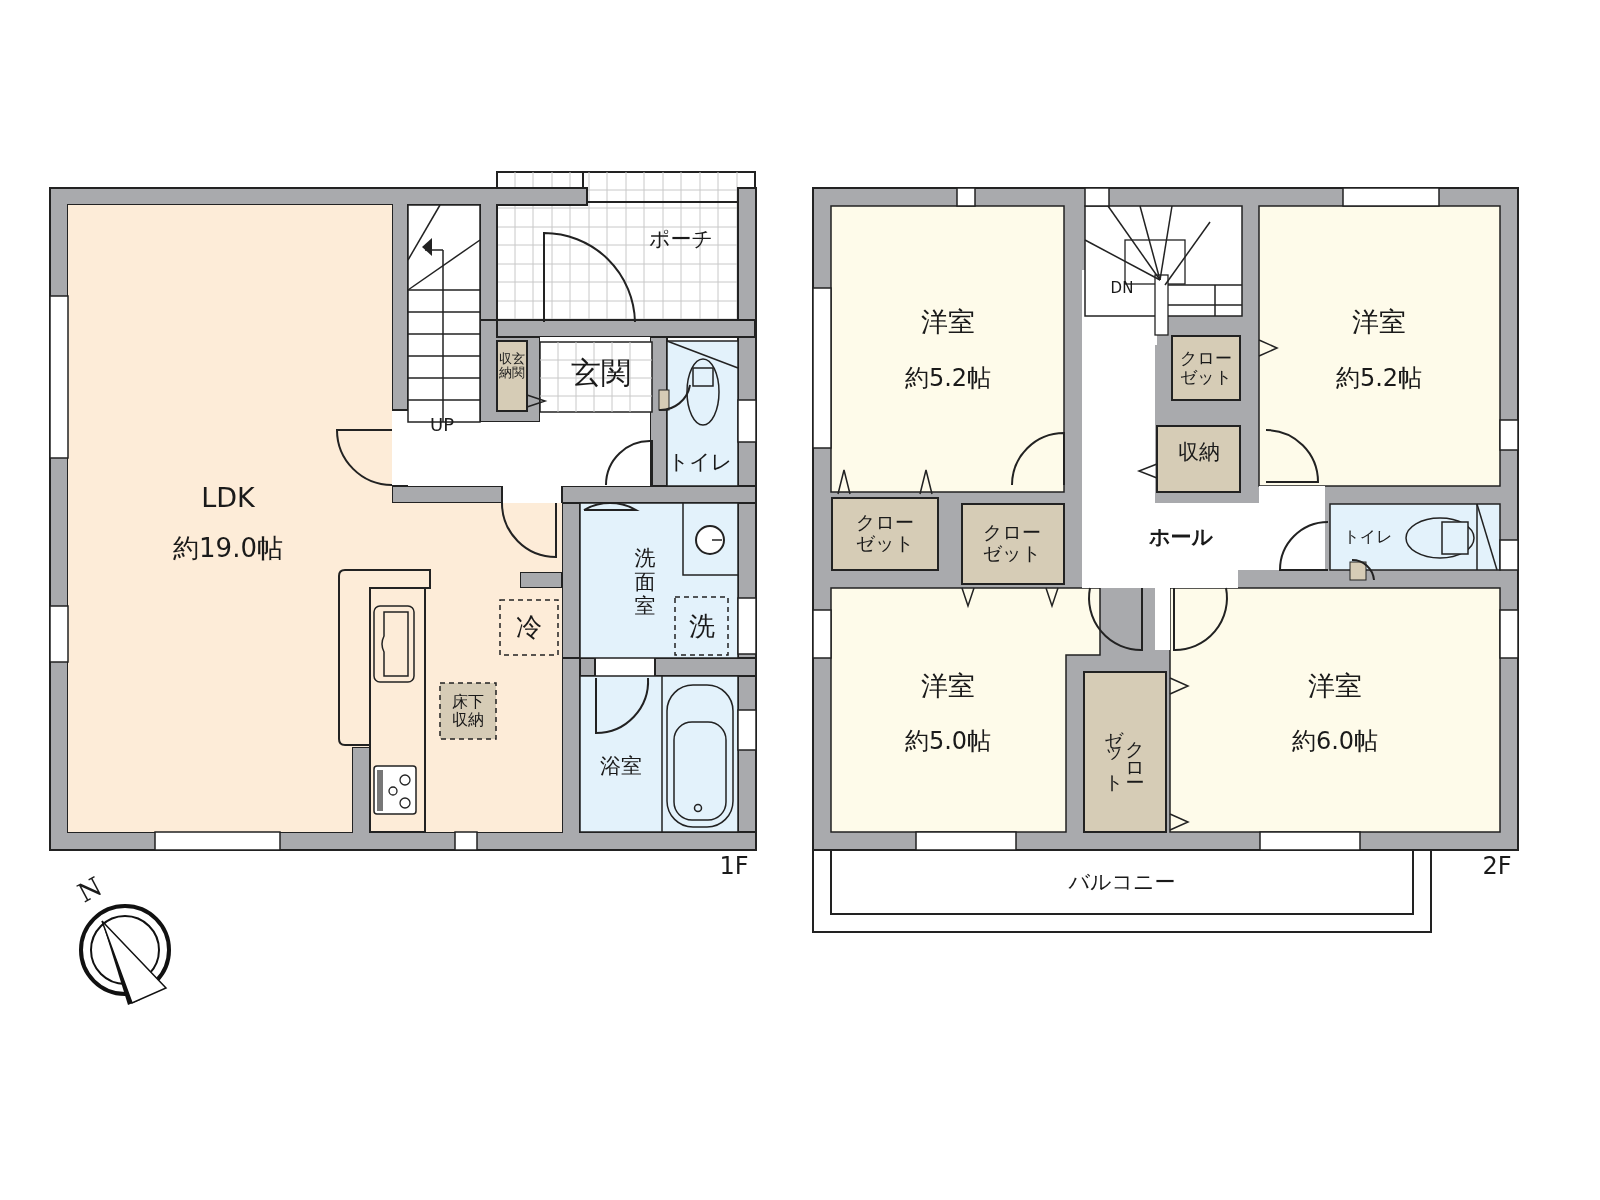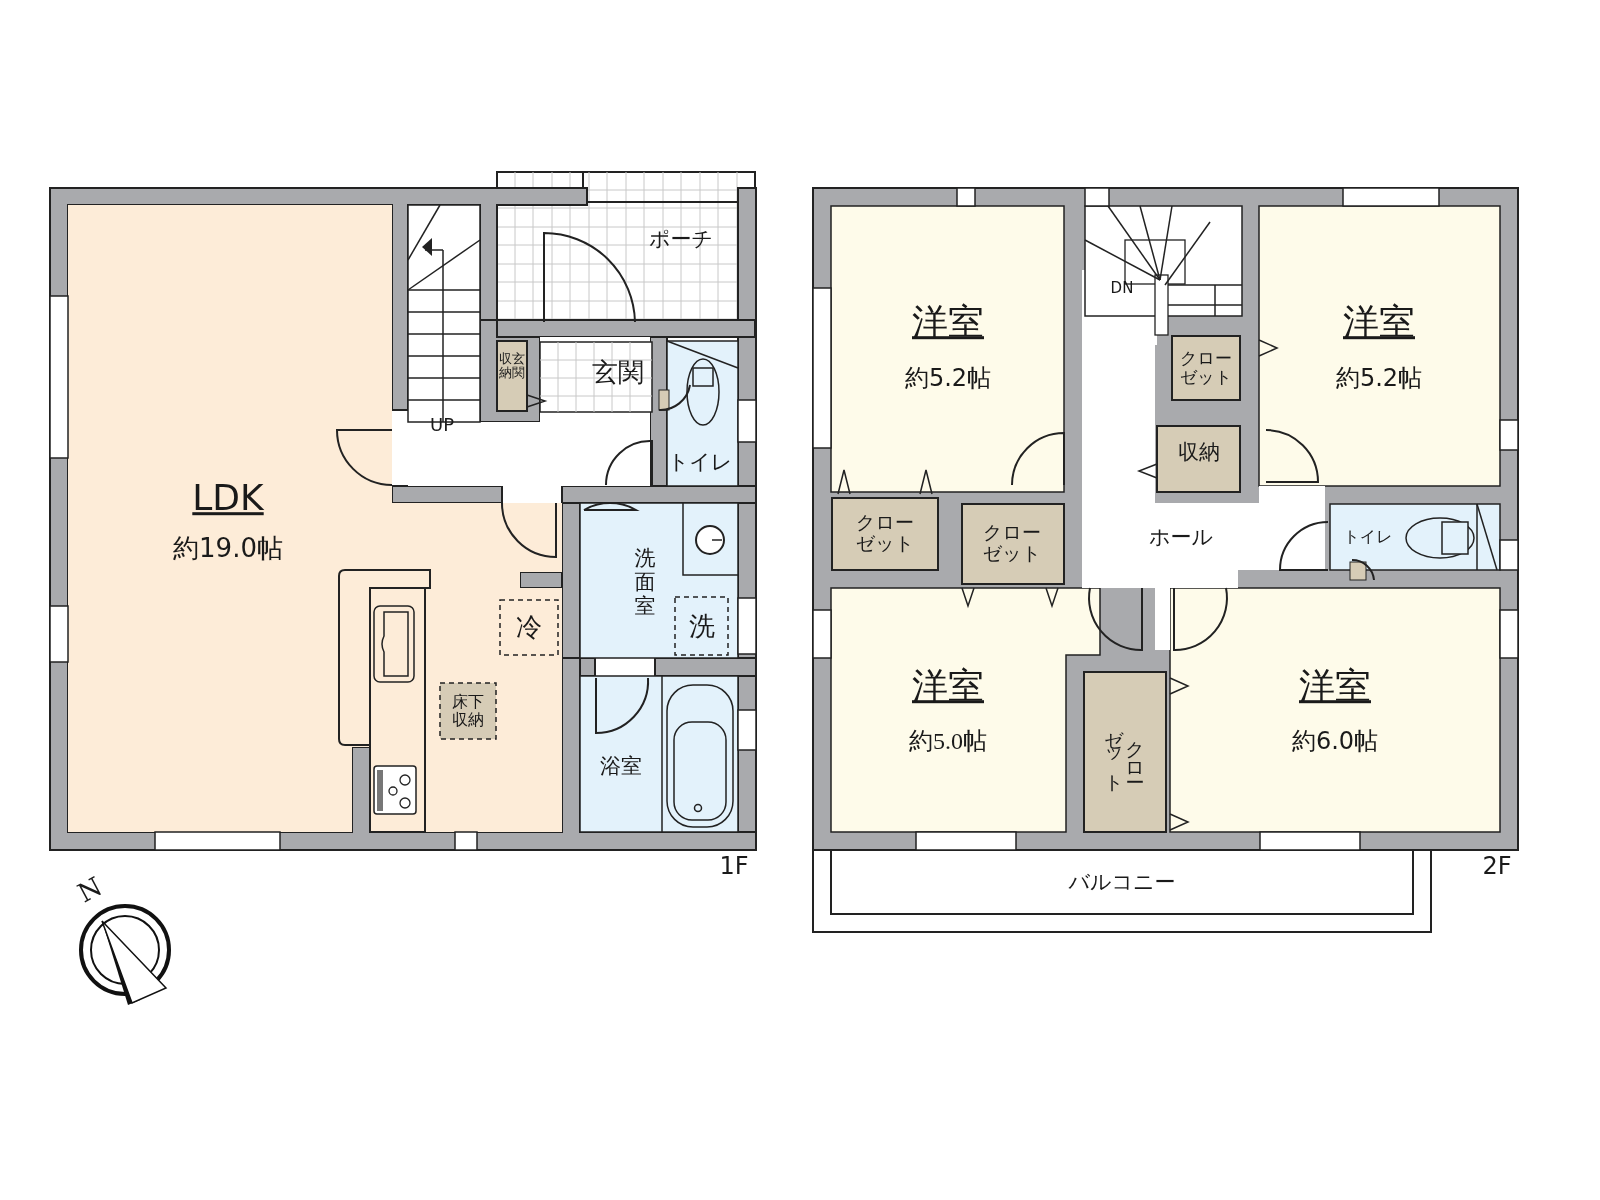--- a/index.html
+++ b/index.html
@@ -8,21 +8,21 @@
   .wall{fill:#a9aaad;stroke:#222;stroke-width:2;}
   .ldk{fill:#fdecd8;}
   .wet{fill:#e3f2fb;}
   .yo{fill:#fefbea;}
   .stor{fill:#d6ccb6;stroke:#222;stroke-width:2;}
   .white{fill:#fff;}
   .ln{fill:none;stroke:#222;stroke-width:2;}
   .thin{fill:none;stroke:#222;stroke-width:1.5;}
   .grid{stroke:#c8c8c8;stroke-width:1;}
   .lbl{position:absolute;font-family:"DejaVu Sans",sans-serif;color:#1a1a1a;white-space:nowrap;line-height:1.1;}
-  .big{font-size:36px;text-decoration:underline;}
+  .big{font-size:27px;}
   .mid{font-size:26px;}
   .sm{font-size:21px;}
   .xs{font-size:16px;}
   .c{transform:translate(-50%,-50%);text-align:center;}
 </style>
 </head>
 <body>
 
 <svg width="1600" height="1200" viewBox="0 0 1600 1200" xmlns="http://www.w3.org/2000/svg">
 
@@ -234,21 +234,21 @@
   <g>
     <circle cx="125" cy="950" r="44" fill="none" stroke="#111" stroke-width="4"></circle>
     <circle cx="125" cy="950" r="34" fill="none" stroke="#111" stroke-width="2"></circle>
     <path d="M102,921 L140,1000 L128,1005 Z" fill="#111"></path>
     <path d="M102,921 L166,988 L132,1003 Z" fill="#fff" stroke="#111" stroke-width="1.5"></path>
   </g>
 </svg>
 
 <div class="lbl big c" style="left:228px;top:498px;text-align:center;">LDK</div>
 <div class="lbl mid c" style="left:228px;top:548px;">約19.0帖</div>
-<div class="lbl mid c" style="left:618px;top:372px;font-size:26px;text-align:center;">玄関</div>
+<div class="lbl mid c" style="left:601px;top:372px;font-size:30px;text-align:center;">玄関</div>
 <div class="lbl xs c" style="left:512px;top:366px;font-size:13px;line-height:1.05;">
   <div>収玄</div>
   <div>納関</div>
 </div>
 <div class="lbl sm c" style="left:681px;top:240px;">ポーチ</div>
 <div class="lbl sm c" style="left:700px;top:463px;">トイレ</div>
 <div class="lbl sm c" style="left:442px;top:425px;font-size:18px;">UP</div>
 <div class="lbl sm c" style="left:645px;top:582px;line-height:1.15;">
   <div>洗</div>
   <div>面</div>
@@ -261,24 +261,24 @@
   <div>収納</div>
 </div>
 <div class="lbl sm c" style="left:621px;top:767px;text-align:right;">浴室</div>
 <div class="lbl mid c" style="left:734px;top:866px;font-size:24px;text-align:center;">1F</div>
 
 <div class="lbl big c" style="left:948px;top:322px;">洋室</div>
 <div class="lbl mid c" style="left:948px;top:378px;font-size:24px;">約5.2帖</div>
 <div class="lbl big c" style="left:1379px;top:322px;">洋室</div>
 <div class="lbl mid c" style="left:1379px;top:378px;font-size:24px;">約5.2帖</div>
 <div class="lbl big c" style="left:948px;top:686px;">洋室</div>
-<div class="lbl mid c" style="left:948px;top:741px;font-size:24px;font-family:Liberation Serif, serif;">約5.0帖</div>
+<div class="lbl mid c" style="left:948px;top:741px;font-size:24px;">約5.0帖</div>
 <div class="lbl big c" style="left:1335px;top:686px;">洋室</div>
 <div class="lbl mid c" style="left:1335px;top:741px;font-size:24px;">約6.0帖</div>
-<div class="lbl sm c" style="left:1181px;top:538px;">ホール</div>
+<div class="lbl sm c" style="left:1181px;top:538px;font-weight:bold;">ホール</div>
 <div class="lbl xs c" style="left:1368px;top:537px;">トイレ</div>
 <div class="lbl sm c" style="left:1199px;top:453px;">収納</div>
 <div class="lbl xs c" style="left:1122px;top:288px;font-size:15px;">DN</div>
 <div class="lbl xs c" style="left:1206px;top:368px;font-size:17px;">
   <div>クロー</div>
   <div>ゼット</div>
 </div>
 <div class="lbl xs c" style="left:885px;top:533px;font-size:19px;">
   <div>クロー</div>
   <div>ゼット</div>

